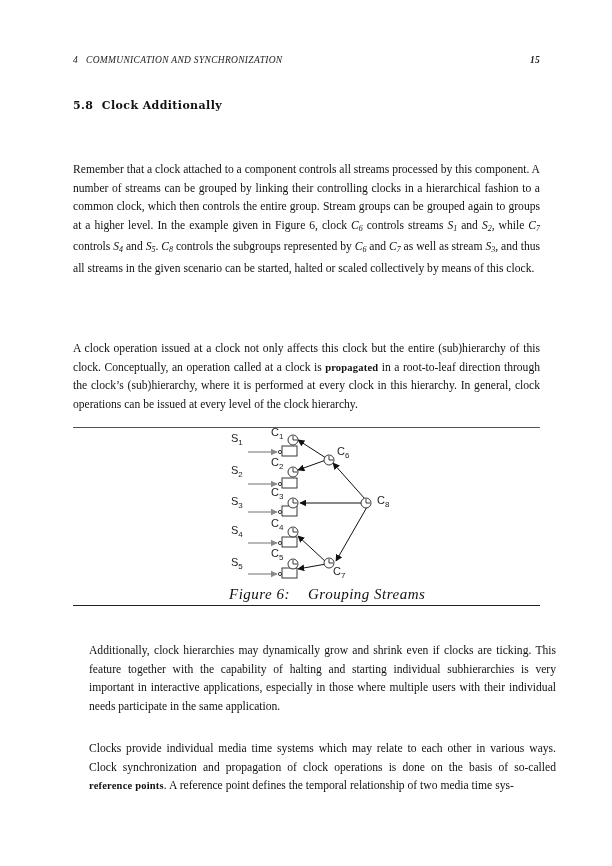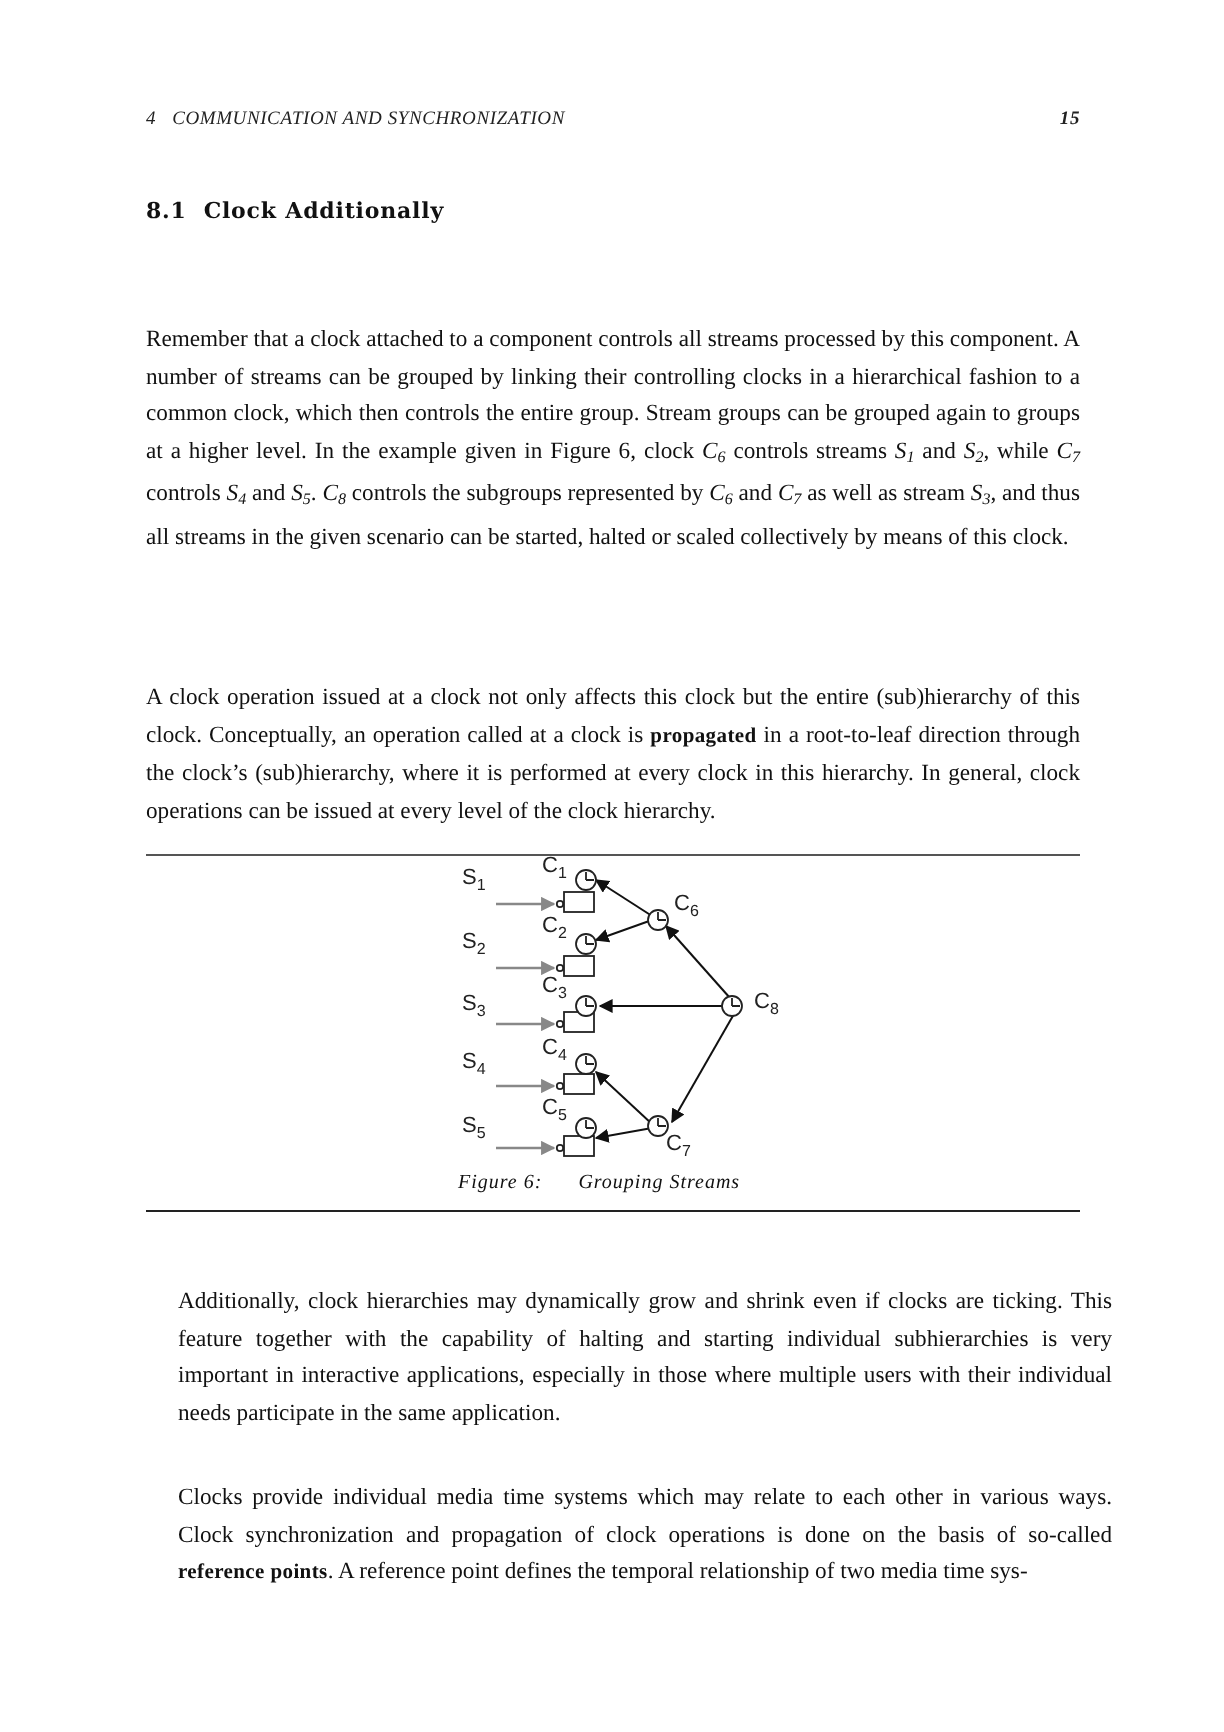--- a/index.html
+++ b/index.html
@@ -13,36 +13,36 @@
                    font-size: 11px; letter-spacing: 0.4px; font-family: "DejaVu Serif", serif; }
   .para { position: absolute; left: 73px; width: 467px; font-size: 11.6px; line-height: 18.6px;
           text-align: justify; }
   .para b { font-family: Liberation Serif, serif; font-size: 10.5px; letter-spacing: 0.2px; }
   .para i.m { font-style: italic; }
   .para sub { font-size: 8px; font-style: italic; vertical-align: -2px; }
   .rule { position: absolute; left: 73px; width: 467px; height: 0; }
   .rule.top { top: 427px; border-top: 1.6px solid #555; }
   .rule.bottom { top: 605px; border-top: 1px solid #222; }
   .figure { position: absolute; left: 225px; top: 428px; width: 200px; height: 160px; }
-  .caption { position: absolute; top: 586px; left: 229px; font-style: italic; font-size: 10px;
+  .caption { position: absolute; top: 586px; left: 229px; font-style: italic; font-size: 15px;
              letter-spacing: 0.5px; }
   .caption .gap { display: inline-block; width: 18px; }
 </style>
 </head>
 <body>
 
 <div class="page">
 
   <div class="running-head">
     <span style="white-space:pre">4   COMMUNICATION AND SYNCHRONIZATION</span>
     <span class="num">15</span>
   </div>
 
   <div class="section-title">
-    <span>8.1</span>&nbsp;&nbsp;<span>Clock Additionally</span>
+    <span>5.8</span>&nbsp;&nbsp;<span>Clock Additionally</span>
   </div>
 
 
   <p class="para" style="top:161px; margin:0;">
     <span>Remember that a clock attached to a component controls all streams processed by this component. A number of streams can be grouped by linking their controlling clocks in a hierarchical fashion to a common clock, which then controls the entire group. Stream groups can be grouped again to groups at a higher level. In the example given in Figure 6, clock </span><i class="m"><span>C</span><sub>6</sub></i><span> controls streams </span><i class="m"><span>S</span><sub>1</sub></i><span> and </span><i class="m"><span>S</span><sub>2</sub></i><span>, while </span><i class="m"><span>C</span><sub>7</sub></i><span> controls </span><i class="m"><span>S</span><sub>4</sub></i><span> and </span><i class="m"><span>S</span><sub>5</sub></i><span>. </span><i class="m"><span>C</span><sub>8</sub></i><span> controls the subgroups represented by </span><i class="m"><span>C</span><sub>6</sub></i><span> and </span><i class="m"><span>C</span><sub>7</sub></i><span> as well as stream </span><i class="m"><span>S</span><sub>3</sub></i><span>, and thus all streams in the given scenario can be started, halted or scaled collectively by means of this clock.</span>
   </p>
 
   <p class="para" style="top:340px; margin:0;">
     <span>A clock operation issued at a clock not only affects this clock but the entire (sub)hierarchy of this clock. Conceptually, an operation called at a clock is </span><b>propagated</b><span> in a root-to-leaf direction through the clock’s (sub)hierarchy, where it is performed at every clock in this hierarchy. In general, clock operations can be issued at every level of the clock hierarchy.</span>
   </p>

